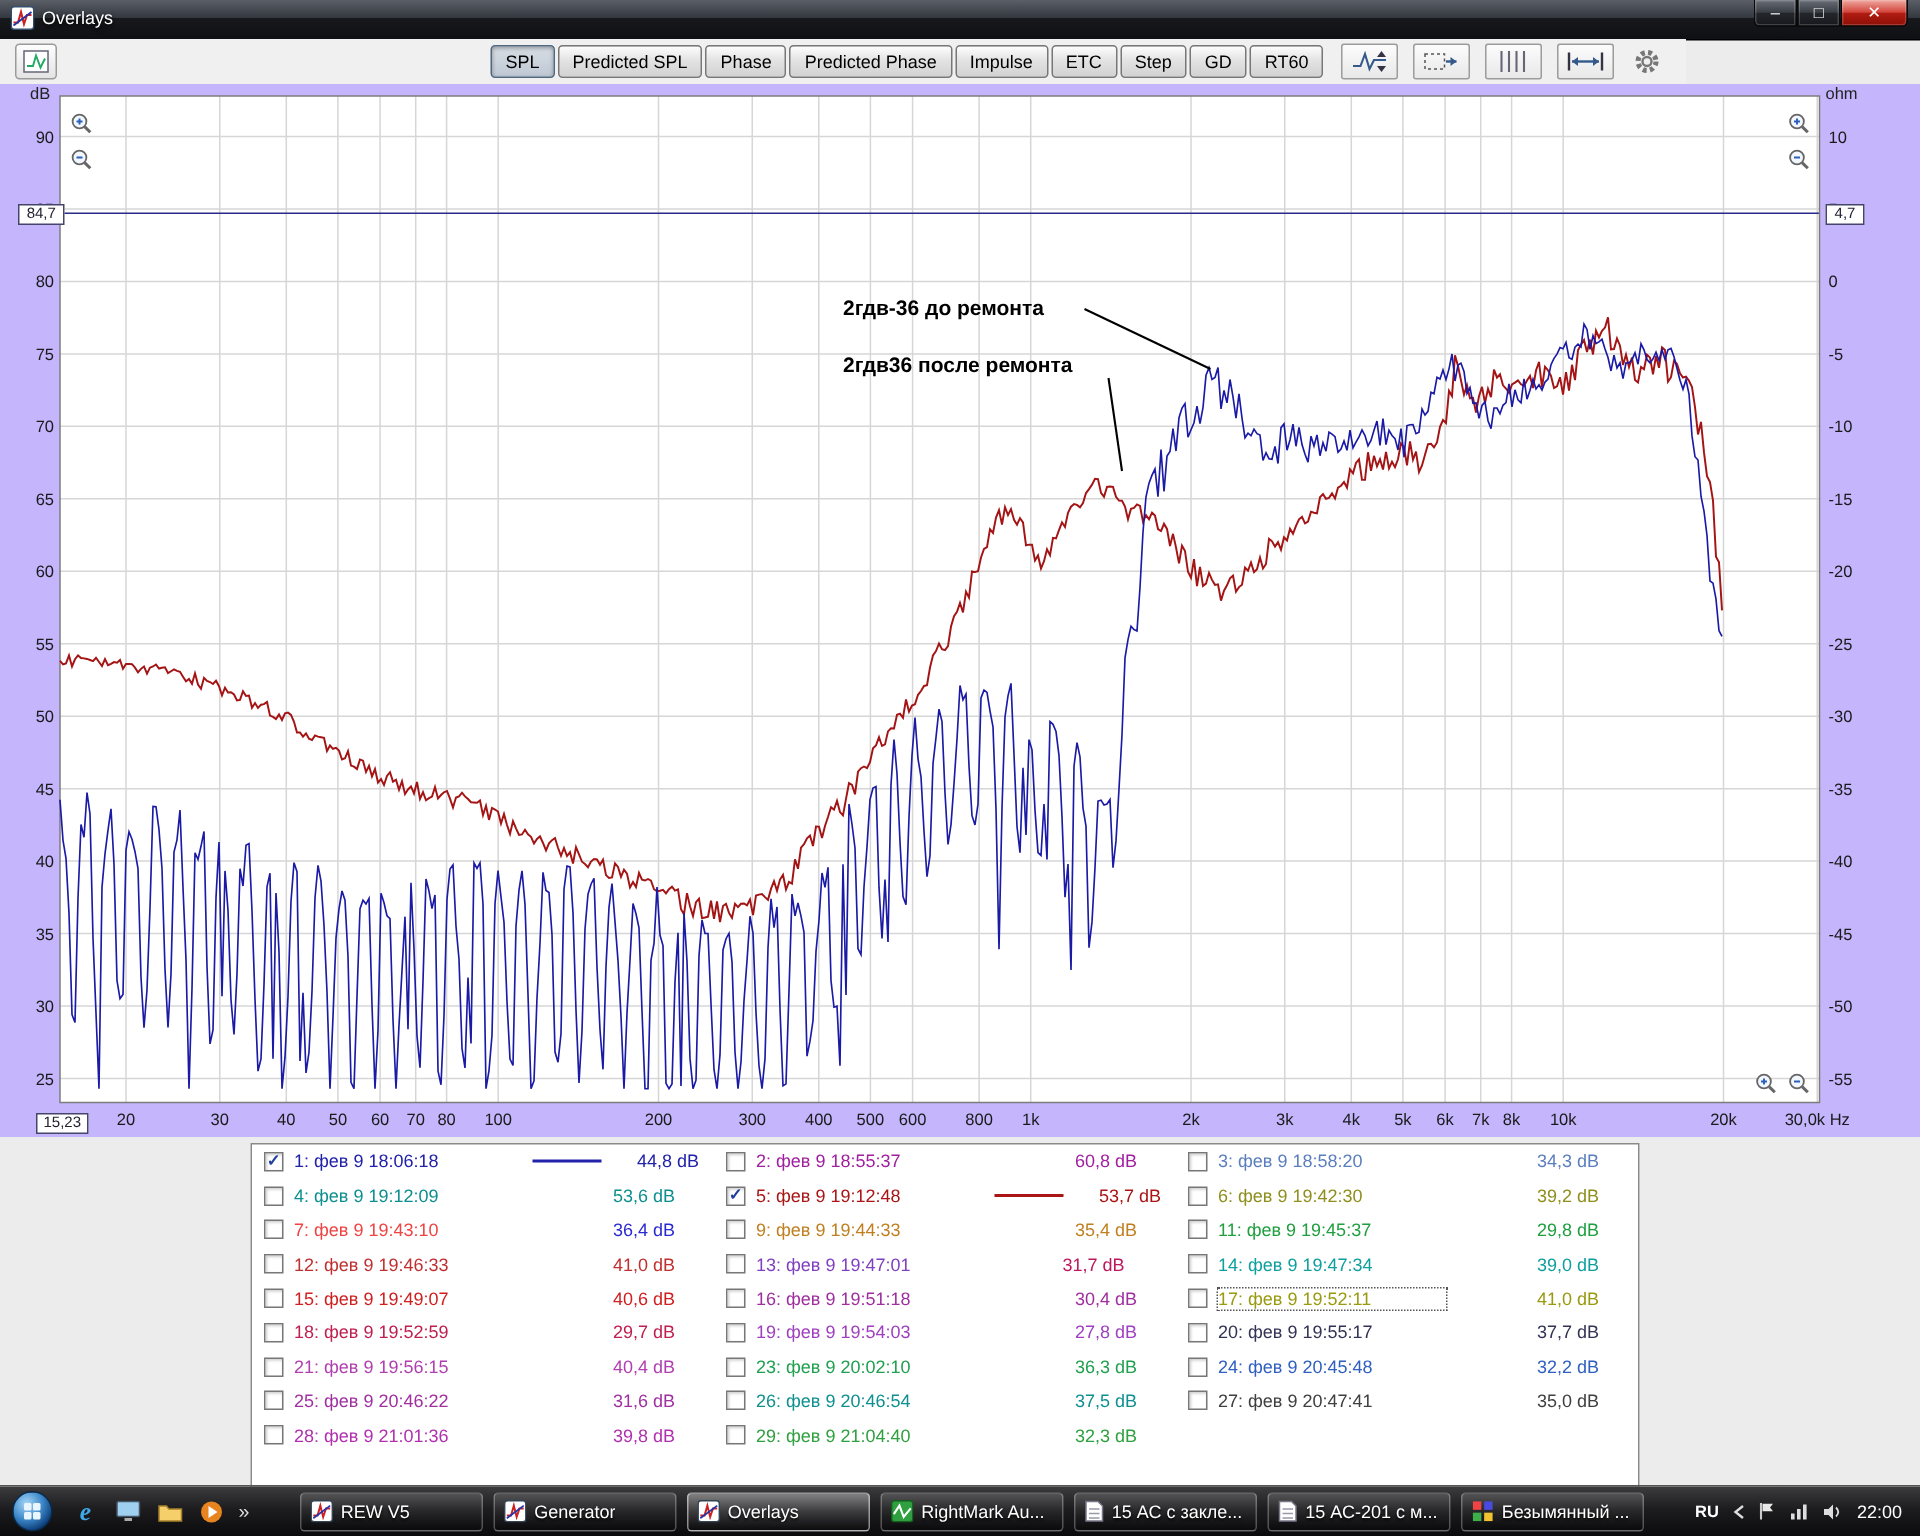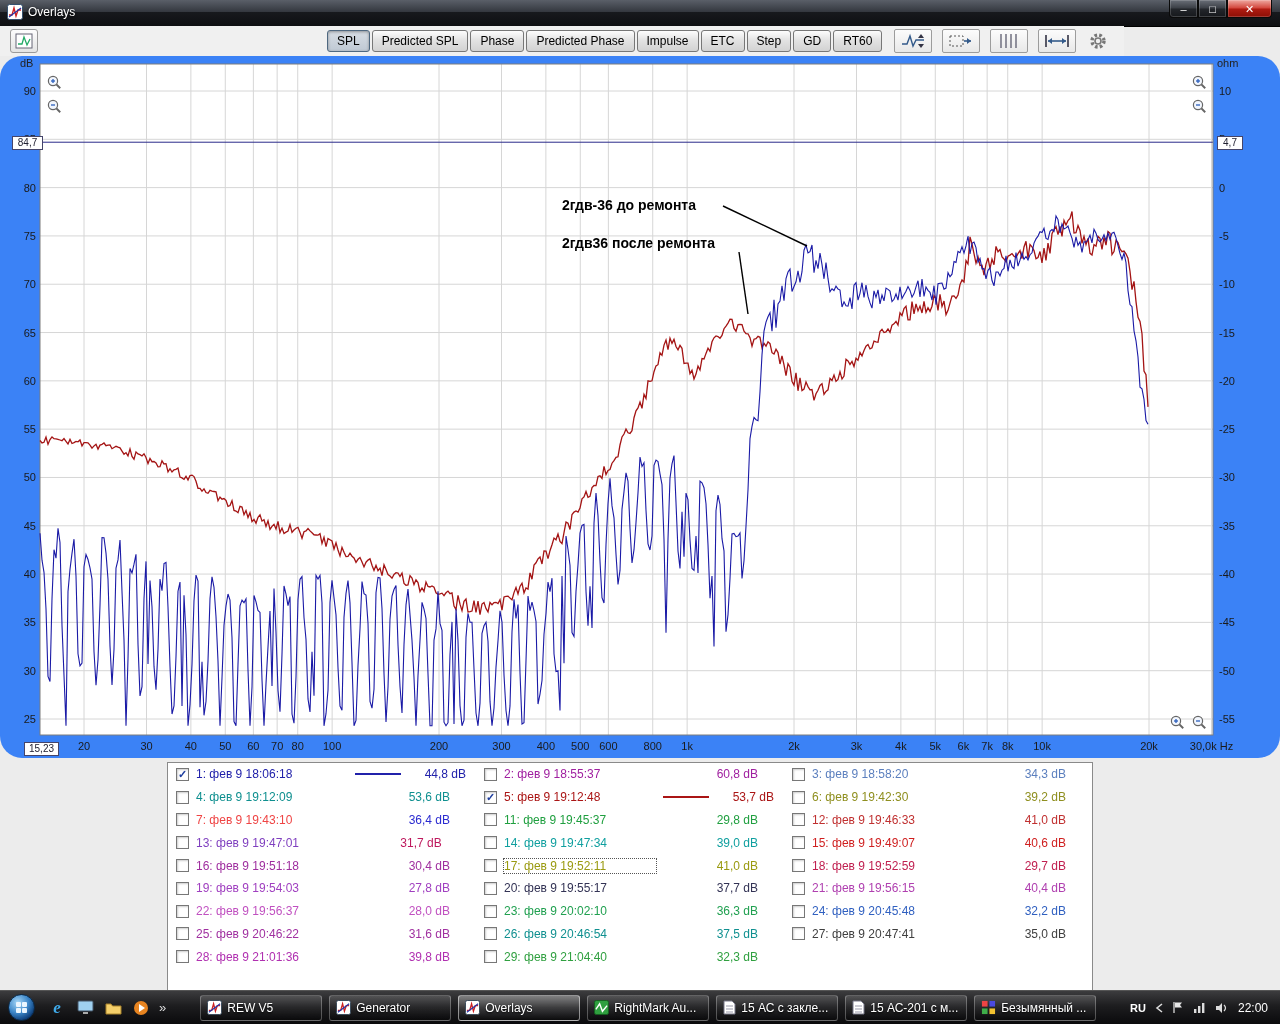--- a/index.html
+++ b/index.html
@@ -23,21 +23,21 @@
     display:flex;align-items:center;justify-content:center;padding:0;}
   .tabs{position:absolute;left:327px;top:4px;display:flex;gap:2px;}
   .tab{font-family:"Liberation Sans",sans-serif;font-size:12px;padding:3px 9px;border:1px solid #777;
     background:linear-gradient(#fdfdfd,#e3e3e3 45%,#d2d2d2);border-radius:3px;white-space:nowrap;cursor:default;}
   .tab.active{background:linear-gradient(#d7dde4,#bfc9d4);border-color:#4f6880;
     box-shadow:inset 0 1px 3px rgba(0,0,0,.35);}
   .right-tools{position:absolute;right:14px;top:3px;display:flex;gap:10px;align-items:center;}
   .tool-btn{width:38px;height:24px;border:1px solid #9c9c9c;border-radius:2px;
     background:linear-gradient(#fcfcfc,#e8e8e8);display:flex;align-items:center;justify-content:center;padding:0;}
   .gear-btn{width:24px;height:24px;border:none;background:transparent;display:flex;align-items:center;justify-content:center;padding:0;}
-  .chart-area{position:absolute;left:0;top:56px;width:1280px;height:702px;background:#3b82f6;border-radius:22px;}
+  .chart-area{position:absolute;left:0;top:56px;width:1280px;height:702px;background:#c4b5fd;}
   #chart-svg{position:absolute;left:0;top:0;}
   #chart-svg text{font-family:"Liberation Sans",sans-serif;}
   .unit{position:absolute;font-size:11px;color:#222;}
   .readout{position:absolute;background:#fff;border:1px solid #45456a;font-size:10px;line-height:12px;
     text-align:center;color:#223;}
   .annot{position:absolute;font-weight:bold;font-size:14px;color:#000;white-space:nowrap;}
   .zoomicon{position:absolute;width:17px;height:17px;cursor:pointer;}
   .legend{position:absolute;left:167px;top:762px;width:926px;height:230px;background:#fff;
     border:1px solid #8a8a8a;display:grid;grid-template-columns:repeat(3,1fr);grid-auto-rows:22.8px;
     box-sizing:border-box;}
@@ -343,20 +343,26 @@
       <span class="lval" style="color: rgb(143, 143, 31);">39,2 dB</span>
     </div>
     <div class="lentry">
       <span class="cb"></span>
       <span class="llabel" style="color: #ef4444;">7: фев 9 19:43:10</span>
       <span class="lswatch"></span>
       <span class="lval" style="color: rgb(42, 42, 208);">36,4 dB</span>
     </div>
     <div class="lentry">
       <span class="cb"></span>
+      <span class="llabel" style="color: rgb(192, 128, 32);">9: фев 9 19:44:33</span>
+      <span class="lswatch"></span>
+      <span class="lval" style="color: rgb(192, 128, 32);">35,4 dB</span>
+    </div>
+    <div class="lentry">
+      <span class="cb"></span>
       <span class="llabel" style="color: rgb(31, 159, 63);">11: фев 9 19:45:37</span>
       <span class="lswatch"></span>
       <span class="lval" style="color: rgb(31, 159, 63);">29,8 dB</span>
     </div>
     <div class="lentry">
       <span class="cb"></span>
       <span class="llabel" style="color: rgb(192, 48, 48);">12: фев 9 19:46:33</span>
       <span class="lswatch"></span>
       <span class="lval" style="color: rgb(192, 48, 48);">41,0 dB</span>
     </div>
@@ -406,26 +412,20 @@
       <span class="cb"></span>
       <span class="llabel" style="color: rgb(51, 51, 85);">20: фев 9 19:55:17</span>
       <span class="lswatch"></span>
       <span class="lval" style="color: rgb(51, 51, 85);">37,7 dB</span>
     </div>
     <div class="lentry">
       <span class="cb"></span>
       <span class="llabel" style="color: rgb(176, 64, 176);">21: фев 9 19:56:15</span>
       <span class="lswatch"></span>
       <span class="lval" style="color: rgb(176, 64, 176);">40,4 dB</span>
-    </div>
-    <div class="lentry">
-      <span class="cb"></span>
-      <span class="llabel" style="color: rgb(192, 80, 192);">22: фев 9 19:56:37</span>
-      <span class="lswatch"></span>
-      <span class="lval" style="color: rgb(192, 80, 192);">28,0 dB</span>
     </div>
     <div class="lentry">
       <span class="cb"></span>
       <span class="llabel" style="color: rgb(32, 160, 80);">23: фев 9 20:02:10</span>
       <span class="lswatch"></span>
       <span class="lval" style="color: rgb(32, 160, 80);">36,3 dB</span>
     </div>
     <div class="lentry">
       <span class="cb"></span>
       <span class="llabel" style="color: rgb(48, 96, 192);">24: фев 9 20:45:48</span>

